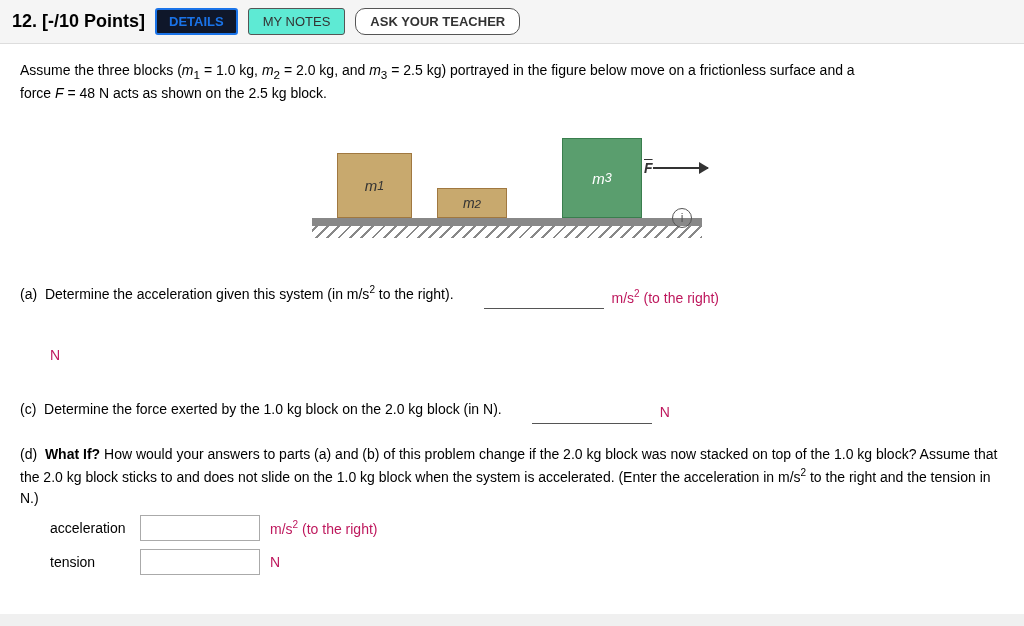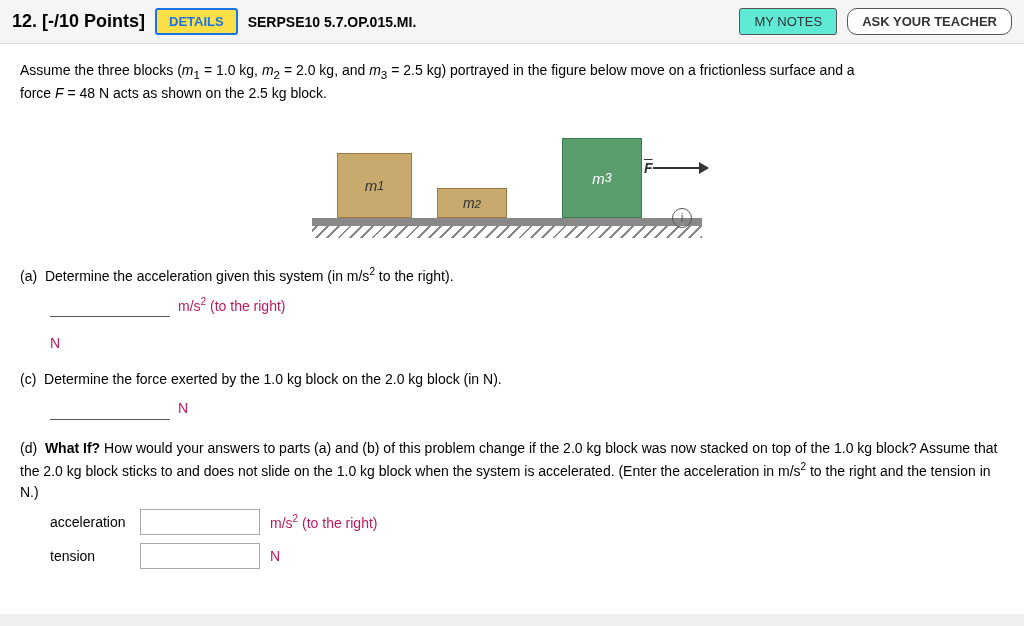--- a/index.html
+++ b/index.html
@@ -25,21 +25,21 @@
       gap: 10px;
     }
     .question-num {
       font-weight: bold;
       font-size: 18px;
       white-space: nowrap;
     }
     .btn-details {
       border: 2px solid #1a73e8;
       color: #1a73e8;
-      background: #fde047;
+      background: #0f172a;
       padding: 4px 12px;
       font-size: 13px;
       font-weight: bold;
       cursor: pointer;
       border-radius: 3px;
     }
     .question-id {
       font-weight: bold;
       font-size: 14px;
       flex: 1;
@@ -217,22 +217,23 @@
       justify-content: center;
       font-size: 12px;
       color: #555;
       cursor: pointer;
     }
     .parts-section {
       margin-top: 8px;
     }
     .part-row {
       display: flex;
-      flex-direction: column;
+      flex-direction: row;
       margin-bottom: 18px;
+      margin-top: 36px;
     }
     .part-question {
       font-size: 14px;
       line-height: 1.5;
       margin-bottom: 6px;
     }
     .answer-row {
       display: flex;
       align-items: center;
       gap: 8px;
@@ -281,21 +282,20 @@
     }
   </style>
 </head>
 <body>
 
 <div class="page-container">
 
   <div class="top-bar">
     <span class="question-num">12. [-/10 Points]</span>
     <button class="btn-details">DETAILS</button>
-    <span class="question-id">SERPSE10 5.7.OP.015.MI.</span>
     <button class="btn-my-notes">MY NOTES</button>
     <button class="btn-ask-teacher">ASK YOUR TEACHER</button>
   </div>
 
   <div class="content-area">
 
     <div class="problem-text">
       Assume the three blocks (<em>m</em><sub>1</sub> = 1.0 kg, <em>m</em><sub>2</sub> = 2.0 kg, and <em>m</em><sub>3</sub> = 2.5 kg) portrayed in the figure below move on a frictionless surface and a<br>
       force <em>F</em> = 48 N acts as shown on the 2.5 kg block.
     </div>

